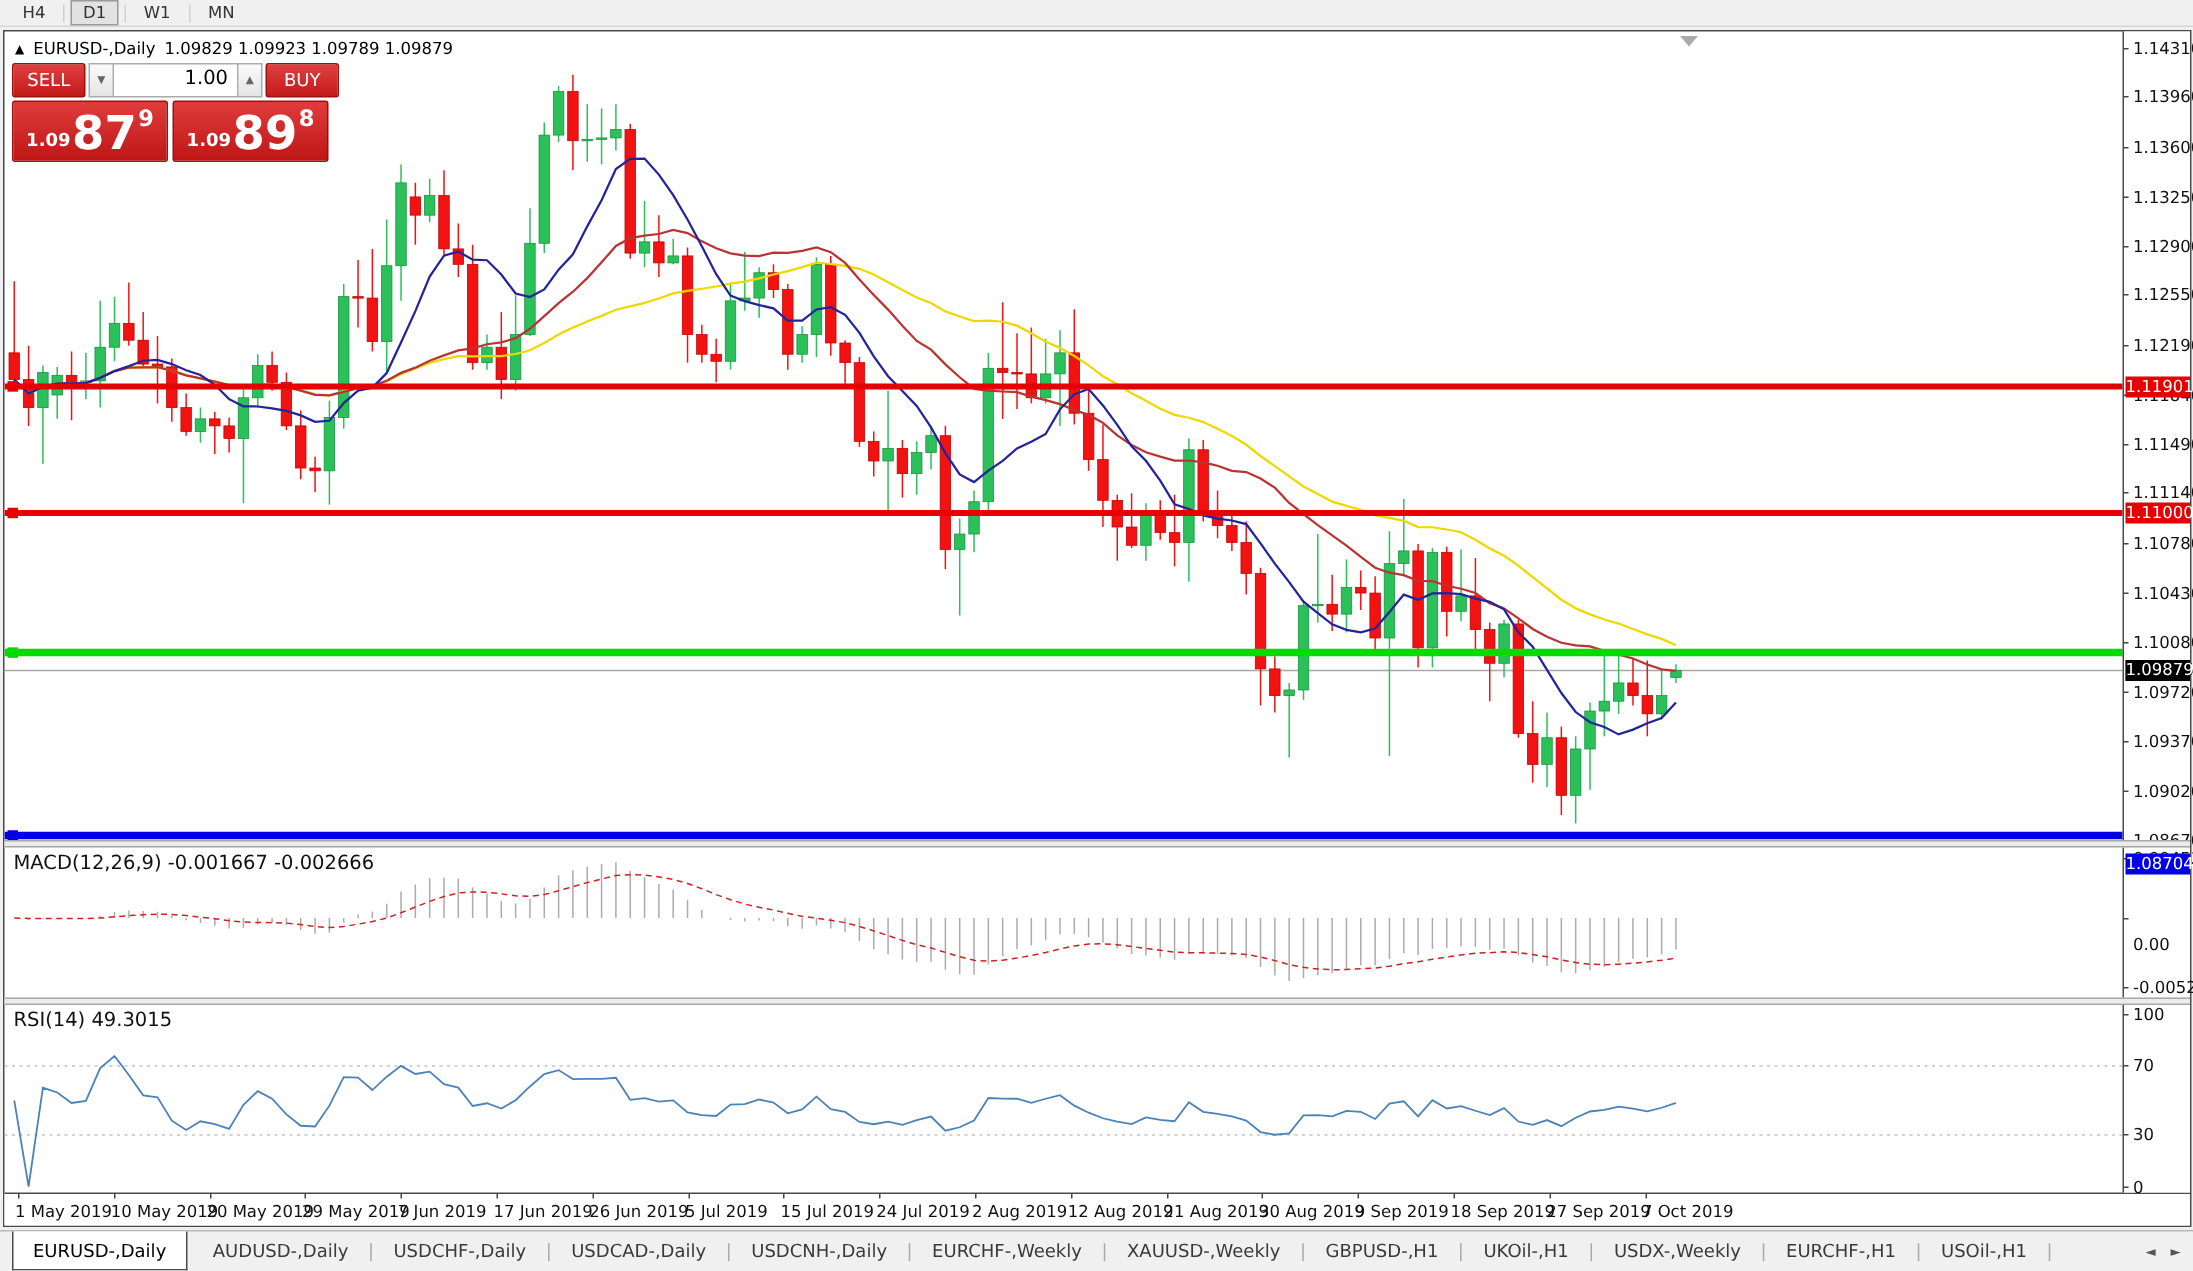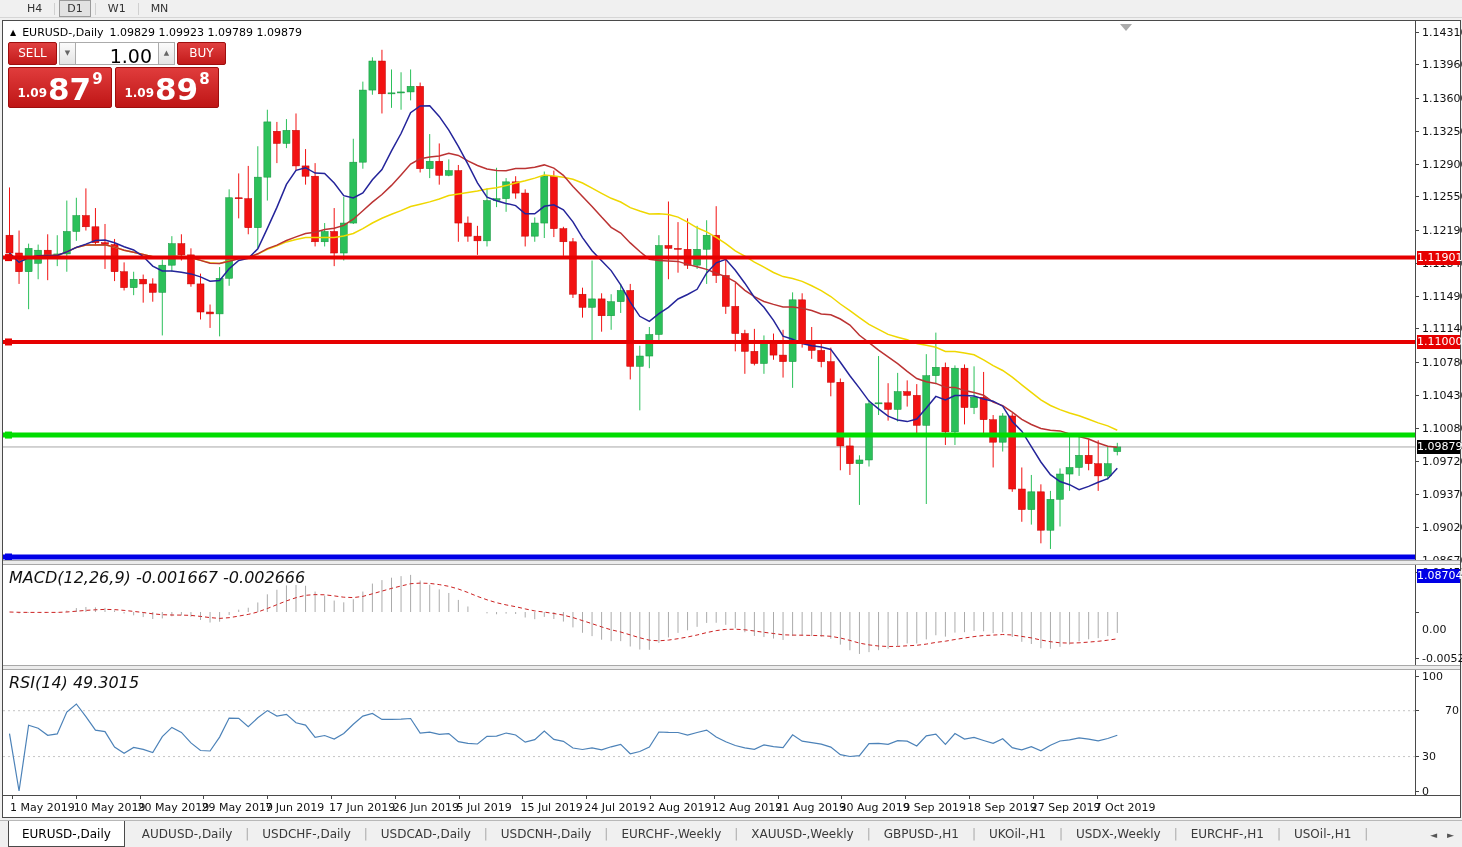--- a/index.html
+++ b/index.html
@@ -3,21 +3,21 @@
 <meta charset="utf-8">
 <style>
   * { margin:0; padding:0; box-sizing:border-box; }
   html,body { width:1462px; height:847px; overflow:hidden; }
   body { font-family:"DejaVu Sans", "Liberation Sans", sans-serif; background:#F0F0F0; }
   .app { position:relative; width:1462px; height:847px; background:#F0F0F0; }
 
   
   .toolbar { position:absolute; left:0; top:0; width:1462px; height:18px;
              background:#F0F0F0; border-bottom:1px solid #D6D6D6;
-             display:flex; align-items:center; padding-left:18px; }
+             display:flex; align-items:center; padding-left:6px; }
   .tf-btn { font-size:11px; color:#333; padding:1px 7px; margin:0 1px; border:1px solid transparent;
             cursor:default; line-height:13px; }
   .tf-btn.active { background:#E2E2E2; border:1px solid #9A9A9A; }
   .tf-sep { width:1px; height:12px; background:#D0D0D0; margin:0 3px; }
 
   
   .chart-window { position:absolute; left:2px; top:20px; width:1459px; height:798px;
                   background:#FFFFFF; border:1px solid #4A4A4A; }
   #chartSvg { position:absolute; left:0; top:0; z-index:1; }
   .axis-sep  { position:absolute; left:1412px; top:0; width:1px; height:774px; background:#4A4A4A; z-index:2; }
@@ -34,31 +34,31 @@
 
   
   .trade-panel { position:absolute; left:5px; top:21px; width:218px; z-index:7; }
   .tp-row1 { display:flex; height:23px; gap:2px; }
   .tp-btn { width:49px; height:23px; color:#fff; font-size:12px; text-align:center; line-height:21px;
             background:linear-gradient(#E04040,#C31A1A); border:1px solid #9E0E0E; border-radius:2px; cursor:pointer; }
   .tp-spin { flex:1; display:flex; height:23px; }
   .tp-spin-btn { width:17px; height:23px; background:linear-gradient(#FBFBFB,#E4E4E4); border:1px solid #ABABAB;
                  font-size:7px; color:#666; text-align:center; line-height:21px; cursor:pointer; }
   .tp-vol { flex:1; border-top:1px solid #ABABAB; border-bottom:1px solid #ABABAB; background:#fff;
-            font-size:19px; color:#000; text-align:right; padding:2px 6px 0 0; }
+            font-size:13px; color:#000; text-align:right; padding:2px 6px 0 0; }
   .tp-row2 { display:flex; gap:3px; margin-top:2px; }
   .tp-price { width:104px; height:41px; background:linear-gradient(#E03C3C,#BF1616); border:1px solid #9E0E0E;
               border-radius:2px; color:#fff; display:flex; justify-content:center; align-items:flex-end;
               padding-bottom:3px; cursor:pointer; }
   .tp-price .sm  { font-size:12px; font-weight:bold; margin:0 1px 4px 0; }
   .tp-price .big { font-size:31px; font-weight:bold; line-height:30px; }
   .tp-price .sup { font-size:15px; font-weight:bold; align-self:flex-start; margin:2px 0 0 1px; }
 
   
-  .pane-label { position:absolute; left:6px; z-index:5; font-size:16px; color:#111;font-style:italic; }
+  .pane-label { position:absolute; left:6px; z-index:5; font-size:13px; color:#111; }
   .splitter { position:absolute; left:0; width:1457px; height:5px; background:#ECECEC;
               border-top:1px solid #A8A8A8; border-bottom:1px solid #A8A8A8; z-index:4; cursor:row-resize; }
 
   
   .price-axis { position:absolute; left:1413px; top:0; width:44px; height:774px; z-index:3; background:#fff; }
   .ax-label { position:absolute; left:6px; font-size:11px; color:#111; white-space:nowrap; }
   .ax-tick  { position:absolute; left:0; width:3px; height:1px; background:#444; }
   .ax-flag  { position:absolute; left:1px; width:43px; height:14px; font-size:11px; text-align:center;
               line-height:14px; white-space:nowrap; z-index:5; }
 
@@ -544,21 +544,21 @@
         <div class="ax-label" style="top: 532.686px;">1.08670</div>
         <div class="ax-tick" style="top: 550.5px;"></div>
         <div class="ax-label" style="top: 544.5px;">0.004536</div>
         <div class="ax-tick" style="top: 590.5px;"></div>
         <div class="ax-label" style="top: 602px;">0.00</div>
         <div class="ax-tick" style="top: 636.5px;"></div>
         <div class="ax-label" style="top: 630.5px;">-0.005205</div>
         <div class="ax-tick" style="top: 654.8px;"></div>
         <div class="ax-label" style="top: 648.8px;">100</div>
         <div class="ax-tick" style="top: 689.21px;"></div>
-        <div class="ax-label" style="top: 683.21px; margin-left: 23px;">70</div>
+        <div class="ax-label" style="top: 683.21px;">70</div>
         <div class="ax-tick" style="top: 735.09px;"></div>
         <div class="ax-label" style="top: 729.09px;">30</div>
         <div class="ax-tick" style="top: 769.5px;"></div>
         <div class="ax-label" style="top: 763.5px;">0</div>
         <div class="ax-flag" style="top: 229.603px; background: rgb(230, 0, 0); color: rgb(255, 255, 255); z-index: 5;">1.11901</div>
         <div class="ax-flag" style="top: 313.981px; background: rgb(230, 0, 0); color: rgb(255, 255, 255); z-index: 5;">1.11000</div>
         <div class="ax-flag" style="top: 419px; background: rgb(0, 220, 0); color: rgb(0, 0, 0); z-index: 5;">1.10006</div>
         <div class="ax-flag" style="top: 548px; background: rgb(0, 0, 230); color: rgb(255, 255, 255); z-index: 5;">1.08704</div>
         <div class="ax-flag" style="top: 418.963px; background: rgb(0, 0, 0); color: rgb(255, 255, 255); z-index: 6;">1.09879</div>
       </div>

